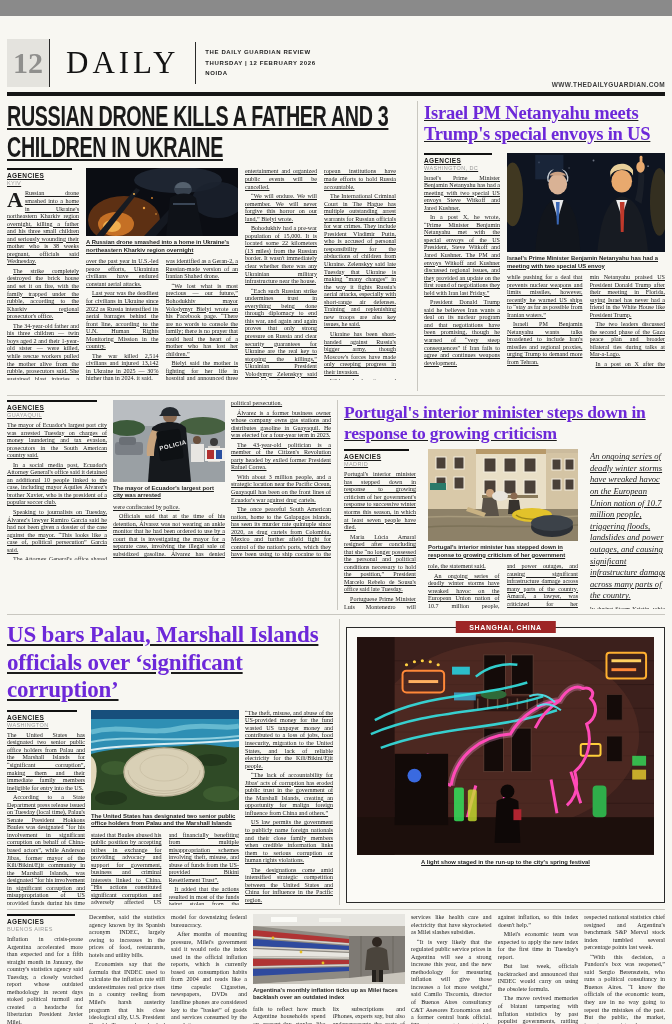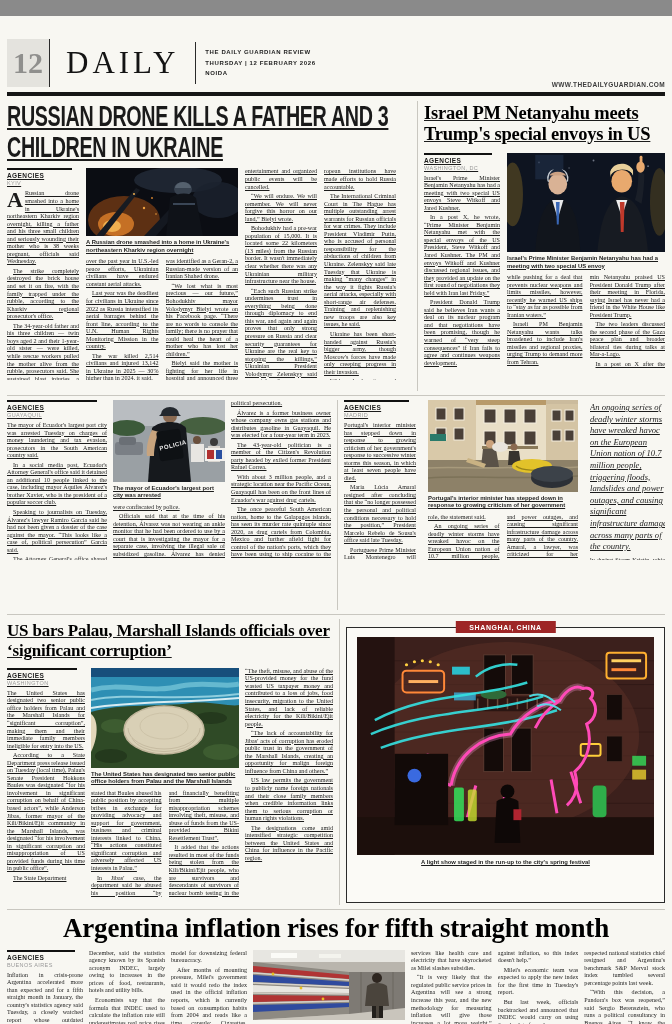--- a/index.html
+++ b/index.html
@@ -24,21 +24,21 @@
   .loc{display:block;font-size:5.5px;color:#9a9a9a;letter-spacing:.4px;margin-top:1px;}
   .paras p{margin:0 0 2px;font-size:6.1px;line-height:1.24;text-align:justify;}
   .paras p + p{text-indent:6px;}
   .dropcap p:first-child::first-letter{float:left;font-size:22px;line-height:17px;font-weight:bold;padding:1px 2px 0 0;}
   figure{margin:0;}
   figcaption{font-family:"Liberation Sans",sans-serif;font-size:5.9px;font-weight:bold;line-height:1.25;margin:3px 0 4px;color:#1e1e1e;}
   .photo{display:block;width:100%;height:auto;}
   .subcols{display:flex;gap:7px;}
   .subcols .paras{flex:1;min-width:0;overflow:hidden;}
   .col{overflow:hidden;}
-  .hl-serif{font-family:"Liberation Serif",serif;font-weight:bold;color:#000000;letter-spacing:-.2px;margin:0;}
+  .hl-serif{font-family:"Liberation Serif",serif;font-weight:bold;color:#6d28d9;letter-spacing:-.2px;margin:0;}
   
   .top-row{height:290px;overflow:hidden;margin-top:5px;}
   .art-ukraine{width:404px;flex:none;}
   .hl-cond{margin:0 0 6px;font-family:"Liberation Sans",sans-serif;font-weight:bold;font-size:29px;
            line-height:1.06;color:#1a1a1a;transform:scaleX(.68);transform-origin:0 0;width:147%;letter-spacing:-.5px;}
   .ukraine-body{display:flex;gap:7px;height:212px;overflow:hidden;}
   .u-col1{width:72px;flex:none;}
   .u-group{width:152px;flex:none;}
   .u-col{width:72px;flex:none;}
   .art-israel{flex:1;min-width:0;}
@@ -55,21 +55,21 @@
   .ec-group{width:112px;flex:none;}
   .ec-col3{flex:1;min-width:0;}
   .pt-body{display:flex;gap:12px;height:160px;overflow:hidden;}
   .pt-col1{width:72px;flex:none;}
   .pt-group{width:150px;flex:none;}
   .pt-quote-col{flex:1;min-width:0;}
   .pullquote{font-style:italic;font-size:8.6px;line-height:1.35;margin:2px 0 4px;color:#222;}
   
   .low-row{height:286px;overflow:hidden;}
   .art-palau{width:326px;flex:none;}
-  .palau-hl{font-size:17px;line-height:1.2;margin:2px 0 6px;}
+  .palau-hl{font-size:23px;line-height:1.2;margin:2px 0 6px;}
   .pl-body{display:flex;gap:6px;height:230px;overflow:hidden;}
   .pl-col1{width:78px;flex:none;}
   .pl-group{width:148px;flex:none;}
   .pl-col4{flex:1;min-width:0;}
   .shanghai-box{flex:1;min-width:0;position:relative;border:1px solid #2a2a2a;margin:8px 0 2px;padding:9px 10px 4px;background:#fbfaf6;box-sizing:border-box;}
   .shanghai-label{position:absolute;top:-7px;left:50%;transform:translateX(-50%);background:#9e2626;color:#fff;
                   font-family:"Liberation Sans",sans-serif;font-weight:bold;font-size:7px;letter-spacing:.6px;padding:2.5px 14px;white-space:nowrap;}
   .shanghai-box figcaption{text-align:center;margin-top:4px;}
   
   .arg-hl{font-size:27px;line-height:1.1;text-align:center;margin:3px 0 6px;}
@@ -278,20 +278,21 @@
               <p>With about 3 million people, and a strategic location near the Pacific Ocean, Guayaquil has been on the front lines of Ecuador's war against drug cartels.</p>
               <p>The once peaceful South American nation, home to the Galapagos islands, has seen its murder rate quintuple since 2020, as drug cartels from Colombia, Mexico and further afield fight for control of the nation's ports, which they have been using to ship cocaine to the United States.</p>
             </div>
           </div>
       </div>
     </article>
 
     <div class="vrule"></div>
 
     <article class="art-half">
+      <h2 class="hl-serif mid-hl">Portugal's interior minister steps down in response to growing criticism</h2>
       <div class="pt-body">
         <div class="col pt-col1">
           <div class="byline">
             <span class="agency">AGENCIES</span>
             <span class="loc">MADRID</span>
           </div>
           <div class="paras">
               <p>Portugal's interior minister has stepped down in response to growing criticism of her government's response to successive winter storms this season, in which at least seven people have died.</p>
               <p>Maria Lúcia Amaral resigned after concluding that she “no longer possessed the personal and political conditions necessary to hold the position,” President Marcelo Rebelo de Sousa's office said late Tuesday.</p>
               <p>Portuguese Prime Minister Luís Montenegro will temporarily take over her</p>
@@ -497,21 +498,20 @@
         <path d="M141,166 C147,161 158,161 163,166 L165,208 L139,208 Z" fill="#0e0807"></path>
         <rect x="158" y="174" width="8" height="11" fill="#b02430"></rect>
       </svg>
       <figcaption>A light show staged in the run-up to the city's spring festival</figcaption>
     </aside>
   </section>
 
   <div class="hr"></div>
 
   <article>
-    <h2 class="hl-serif arg-hl">Argentina inflation rises for fifth straight month</h2>
     <div class="arg-body">
       <div class="col a-col">
         <div class="byline">
           <span class="agency">AGENCIES</span>
           <span class="loc">BUENOS AIRES</span>
         </div>
         <div class="paras">
             <p>Inflation in crisis-prone Argentina accelerated more than expected and for a fifth straight month in January, the country's statistics agency said Tuesday, a closely watched report whose outdated methodology in recent days stoked political turmoil and created a headache for libertarian President Javier Milei.</p>
           </div>
       </div>

